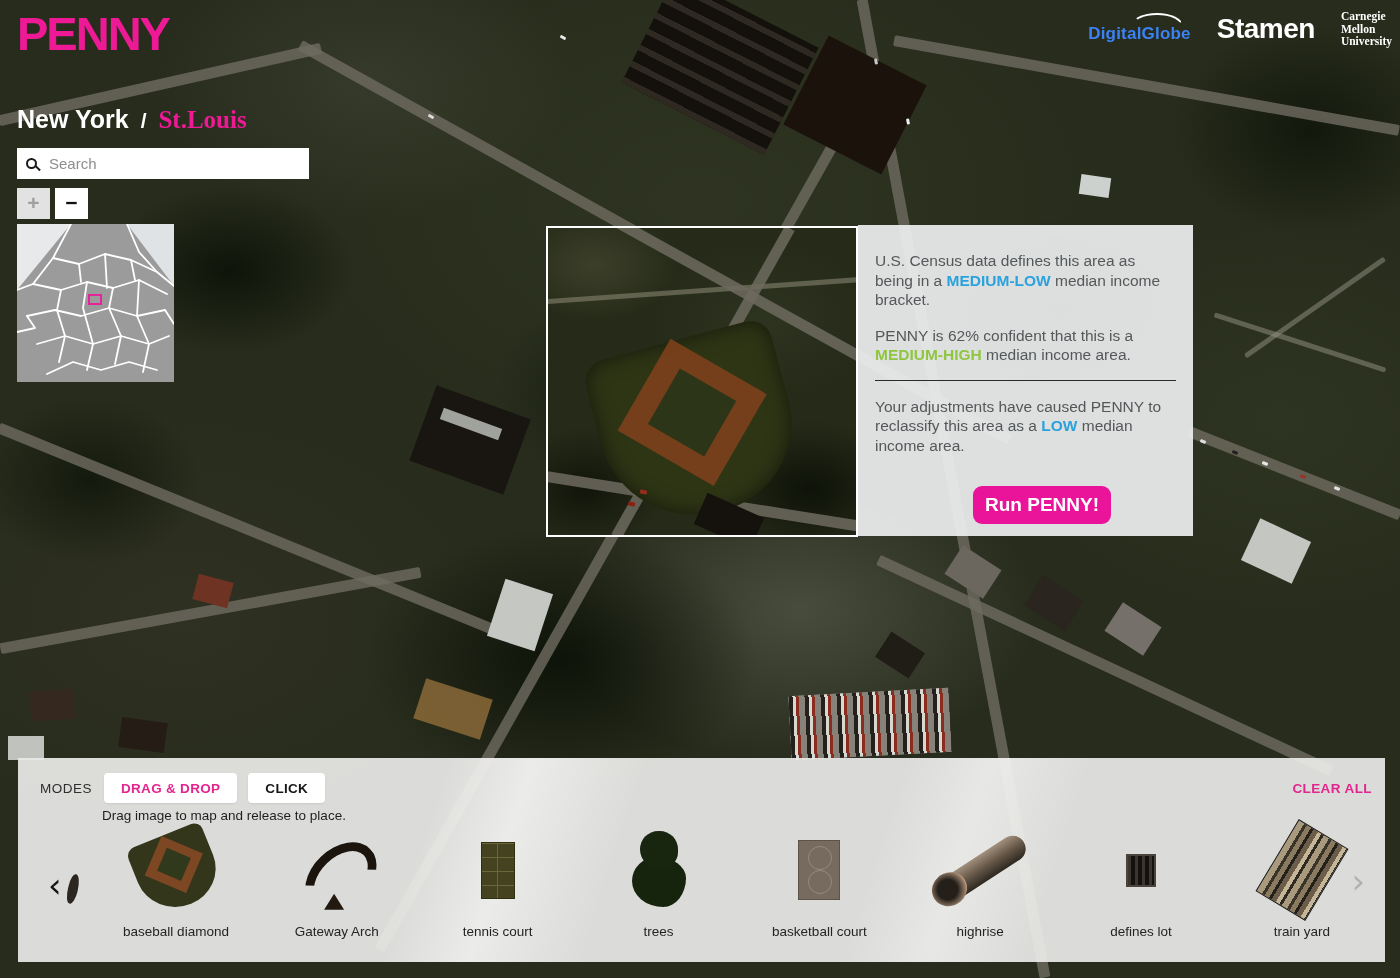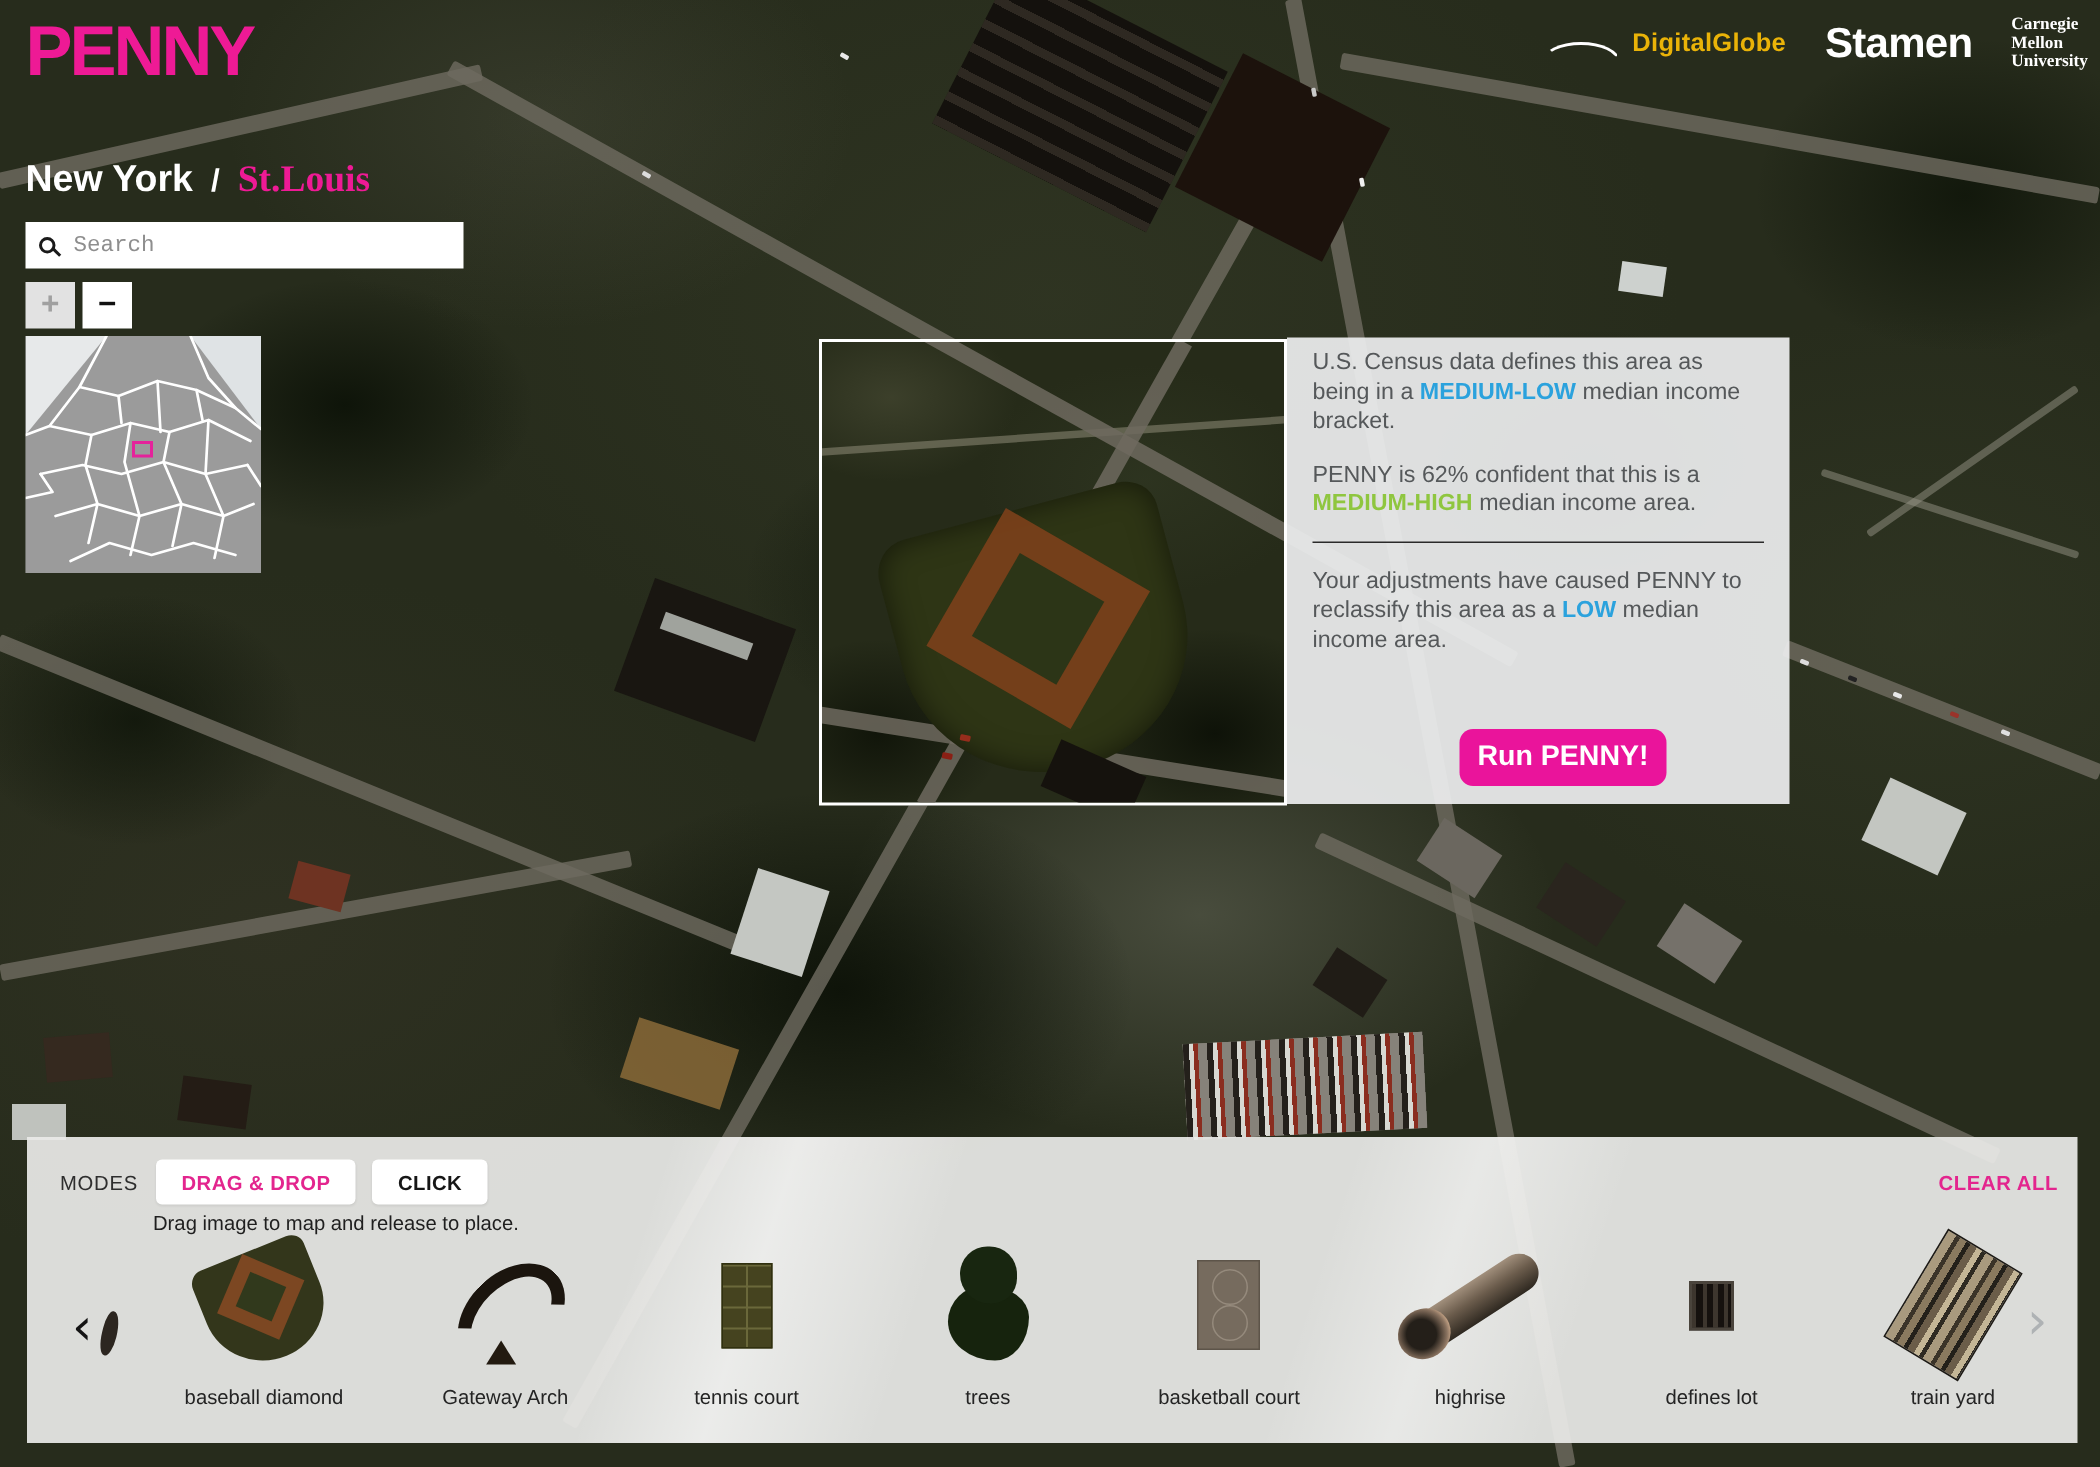--- a/index.html
+++ b/index.html
@@ -23,41 +23,41 @@
       radial-gradient(ellipse 600px 400px at 700px 200px, rgba(58,64,42,.40), transparent 70%);}
   .road{position:absolute;height:11px;background:#6e6a5f;opacity:.82;border-radius:2px;}
   .path{position:absolute;height:5px;background:rgba(150,148,133,.5);border-radius:2px;}
   .bld{position:absolute;}
   .car{position:absolute;width:6px;height:3px;border-radius:1px;}
 
   
   .logo{position:absolute;left:17px;top:6px;font-size:47px;font-weight:bold;
         letter-spacing:-2px;color:#ee1a95;}
   .partners{position:absolute;right:8px;top:10px;display:flex;align-items:center;gap:26px;}
-  .dg{display:flex;flex-direction:row;align-items:flex-end;color:#eab308;}
+  .dg{display:flex;flex-direction:column;align-items:flex-end;color:#3b82f6;}
   .dg-arc{width:52px;height:13px;border:2px solid transparent;border-top:2px solid #fff;
           border-radius:50% / 13px 13px 0 0;margin-right:8px;margin-bottom:-2px;}
   .dg-text{font-size:17px;font-weight:600;letter-spacing:.2px;}
   .stamen{color:#fff;font-size:28px;font-weight:bold;letter-spacing:-.5px;}
   .cmu{color:#fff;font-family:"Liberation Serif",serif;font-weight:bold;
        font-size:11.5px;line-height:12.5px;}
 
   
   .crumb{position:absolute;left:17px;top:105px;font-size:25px;font-weight:bold;color:#fff;
          display:flex;align-items:baseline;gap:12px;}
   .crumb .active{color:#ee1a95;}
   .crumb .sep{font-size:21px;font-weight:bold;}
   .searchbox{position:absolute;left:17px;top:148px;width:292px;height:31px;background:#fff;
              display:flex;align-items:center;padding:0 9px;}
   .mag{width:11px;height:11px;border:2px solid #1a1a1a;border-radius:50%;position:relative;
        flex:0 0 auto;}
   .mag::after{content:'';position:absolute;width:7px;height:2.4px;background:#1a1a1a;
        transform:rotate(45deg);right:-6px;bottom:-2px;}
   .searchbox input{border:none;outline:none;flex:1;margin-left:10px;font-size:15px;
-       font-family:Liberation Mono, monospace;color:#333;background:transparent;}
+       font-family:Liberation Sans, sans-serif;color:#333;background:transparent;}
   .searchbox input::placeholder{color:#8e8e8e;}
   .zbtn{position:absolute;width:33px;height:31px;text-align:center;line-height:29px;
         font-size:21px;font-weight:bold;cursor:pointer;}
   .zin{left:17px;top:188px;background:#e2e2e2;color:#a0a0a0;}
   .zout{left:55px;top:188px;background:#fff;color:#111;}
 
   
   .minimap{position:absolute;left:17px;top:224px;width:157px;height:158px;background:#9b9b9b;
            overflow:hidden;}
   .mm-marker{position:absolute;left:71px;top:70px;width:14px;height:11px;
@@ -82,21 +82,21 @@
   .bb-field::after{content:'';position:absolute;left:50%;top:42%;width:34%;height:36%;
             transform:translate(-50%,-50%) rotate(45deg);background:#2c3517;}
   .bb-mound{position:absolute;left:47%;top:39%;width:9px;height:9px;border-radius:50%;
             background:#8a4a20;}
   .sel-car{position:absolute;width:7px;height:4px;border-radius:1px;}
 
   
   .info-panel{position:absolute;left:858px;top:225px;width:335px;height:311px;
               background:rgba(238,239,240,.92);color:#55585a;}
   .info-panel p{margin:0;padding:0 17px;font-size:15.5px;line-height:19.5px;}
-  .info-panel .p1{padding-top:7px;}
+  .info-panel .p1{padding-top:7px;margin-top:19px;}
   .info-panel .p2{padding-top:16px;}
   .info-panel .p3{padding-top:16px;}
   .hl{font-weight:bold;}
   .hl-blue{color:#2ba2dd;}
   .hl-green{color:#8fc63f;}
   .divider{margin:15px 17px 0 17px;border-top:1.5px solid #2a2a2a;}
   .run-btn{position:absolute;left:115px;top:261px;width:138px;height:38px;border:none;
            border-radius:9px;background:#ea149b;color:#fff;font-size:19px;font-weight:600;
            font-family:"Liberation Sans",sans-serif;cursor:pointer;}
 

